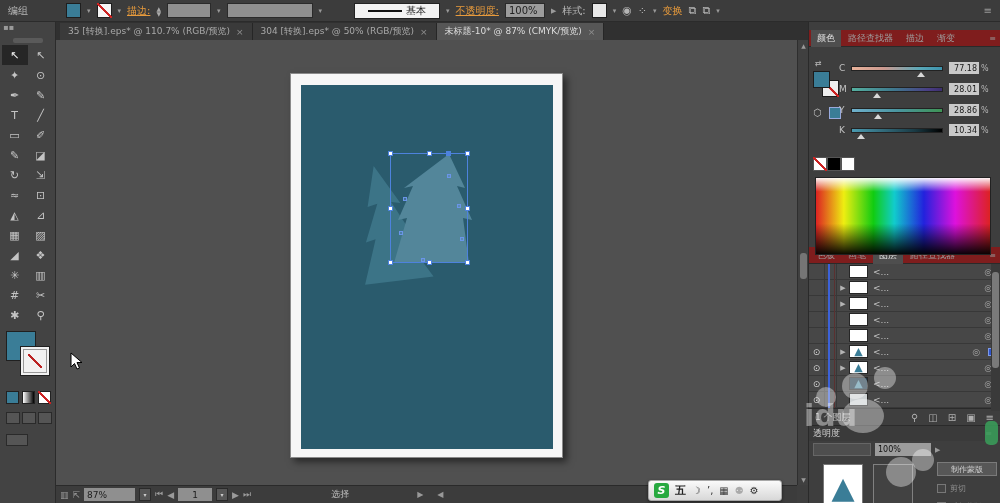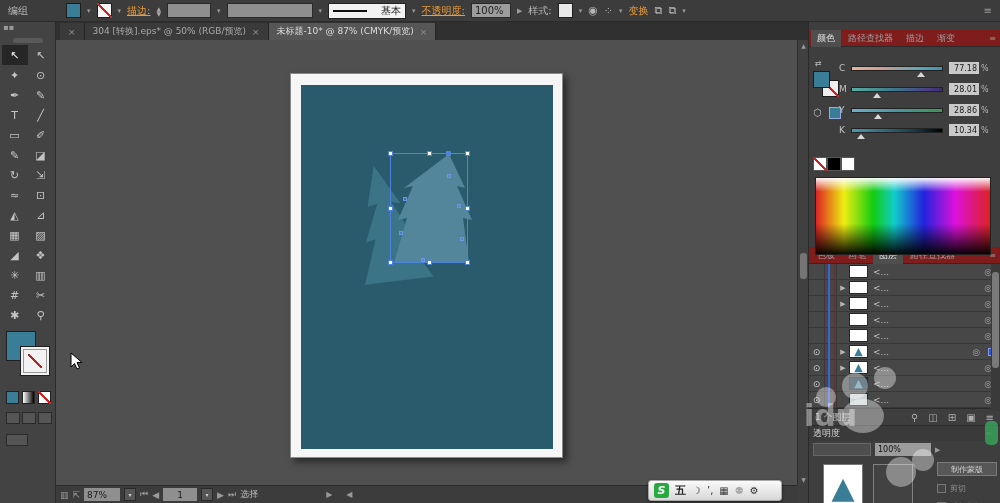--- a/index.html
+++ b/index.html
@@ -16,21 +16,21 @@
   .swatch.fill { background:#3a7d97; }
   .swatch.none { background:#f5f5f5; }
   .swatch.none:before, .slashed:before { content:""; position:absolute; left:-1px; top:-1px; right:-1px; bottom:-1px;
     background:linear-gradient(to top right, transparent 44%, #cc2222 46%, #cc2222 54%, transparent 56%); }
   .dd { color:#9a9a9a; font-size:7px; }
   .combo { background:#8f8f8f; border:1px solid #2a2a2a; height:15px; color:#222; display:inline-flex;
     align-items:center; padding:0 3px; }
   .combo.sm { width:44px; }
   .combo.md { width:86px; }
   .combo.val { width:40px; background:#9c9c9c; }
-  .brushbox { background:#f2f2f2; color:#222; border:1px solid #222; height:16px; display:inline-flex; align-items:center; gap:14px; padding:0 4px; }
+  .brushbox { background:#f2f2f2; color:#222; border:1px solid #222; height:16px; display:inline-flex; align-items:center; gap:4px; padding:0 13px;margin-left:26px; }
   .brushline { width:34px; height:2px; background:#111; display:inline-block; }
   .stepper { display:inline-flex; flex-direction:column; line-height:5px; font-size:6px; color:#aaa; }
   .cb-icon { color:#b5b5b5; font-size:11px; }
   .cb-right { margin-left:auto; color:#999; }
 
   
   .tabbar { position:absolute; left:56px; top:22px; width:944px; height:18px; background:#303030; display:flex; align-items:flex-end; padding-left:4px; }
   .tab { height:17px; display:flex; align-items:center; gap:6px; padding:0 8px; background:#3a3a3a; color:#a9a9a9;
     border-right:1px solid #262626; font-size:9px; white-space:nowrap; }
   .tab.active { background:#565656; color:#dcdcdc; }
@@ -66,25 +66,25 @@
   .handle { position:absolute; width:5px; height:5px; background:#fff; border:1px solid #4d82dd; }
   .anchor { position:absolute; width:4px; height:4px; border:1px solid #6a95e8; background:rgba(106,149,232,0.35); }
 
   
   .vscroll { position:absolute; left:797px; top:40px; width:11px; height:445px; background:#404040; border-left:1px solid #2e2e2e; }
   .vthumb { position:absolute; left:2px; top:213px; width:7px; height:26px; background:#757575; border-radius:3px; }
   .varrow { position:absolute; left:0; width:11px; text-align:center; font-size:6px; color:#999; }
   .statusbar { position:absolute; left:56px; top:485px; width:741px; height:18px; background:#3c3c3c;
     border-top:1px solid #2a2a2a; display:flex; align-items:center; gap:4px; padding:0 4px; font-size:9px; }
   .sb-ico { color:#9a9a9a; font-size:9px; }
-  .zoombox { width:36px; height:13px; background:#8f8f8f; color:#1d1d1d; padding:0 3px; display:inline-flex; align-items:center; }
+  .zoombox { width:51px; height:13px; background:#8f8f8f; color:#1d1d1d; padding:0 3px; display:inline-flex; align-items:center; }
   .navbox { width:34px; height:13px; background:#8f8f8f; color:#1d1d1d; padding:0 3px; display:inline-flex; align-items:center; justify-content:center; }
   .ddbtn { width:12px; height:13px; background:#565656; border:1px solid #2a2a2a; color:#ccc; font-size:6px;
     display:inline-flex; align-items:center; justify-content:center; }
-  .sb-status { color:#bdbdbd;font-family:Liberation Mono, monospace; }
+  .sb-status { margin-left:76px; color:#bdbdbd;font-family:Liberation Mono, monospace; }
   .sb-arrows { margin-left:64px; display:flex; gap:14px; color:#999; font-size:8px; }
 
   
   .rightcol { position:absolute; left:808px; top:22px; width:192px; height:481px; background:#3e3e3e; border-left:1px solid #2a2a2a; }
   .ptabs { display:flex; align-items:center; height:17px; background:#7f1d1d; border-bottom:1px solid #2a2a2a; padding-left:2px; gap:1px; }
   .ptab { padding:2px 6px; color:#9e9e9e; font-size:9px; white-space:nowrap; }
   .ptab.active { background:#4e4e4e; color:#e0e0e0; }
   .pmenu { margin-left:auto; margin-right:4px; color:#999; font-size:8px; }
 
   .colorpanel { position:relative; height:200px; }
@@ -200,20 +200,21 @@
     <span class="dd">▾</span>
     <span class="cb-link" style="text-decoration:none">变换</span>
     <span class="cb-icon">⧉</span>
     <span class="cb-icon">⧉</span>
     <span class="dd">▾</span>
     <span class="cb-right">≡</span>
   </div>
 
   <div class="tabbar">
     <div class="tab">
+      <span>35 [转换].eps* @ 110.7% (RGB/预览)</span>
       <span class="x">×</span>
     </div>
     <div class="tab">
       <span>304 [转换].eps* @ 50% (RGB/预览)</span>
       <span class="x">×</span>
     </div>
     <div class="tab active">
       <span>未标题-10* @ 87% (CMYK/预览)</span>
       <span class="x">×</span>
     </div>

